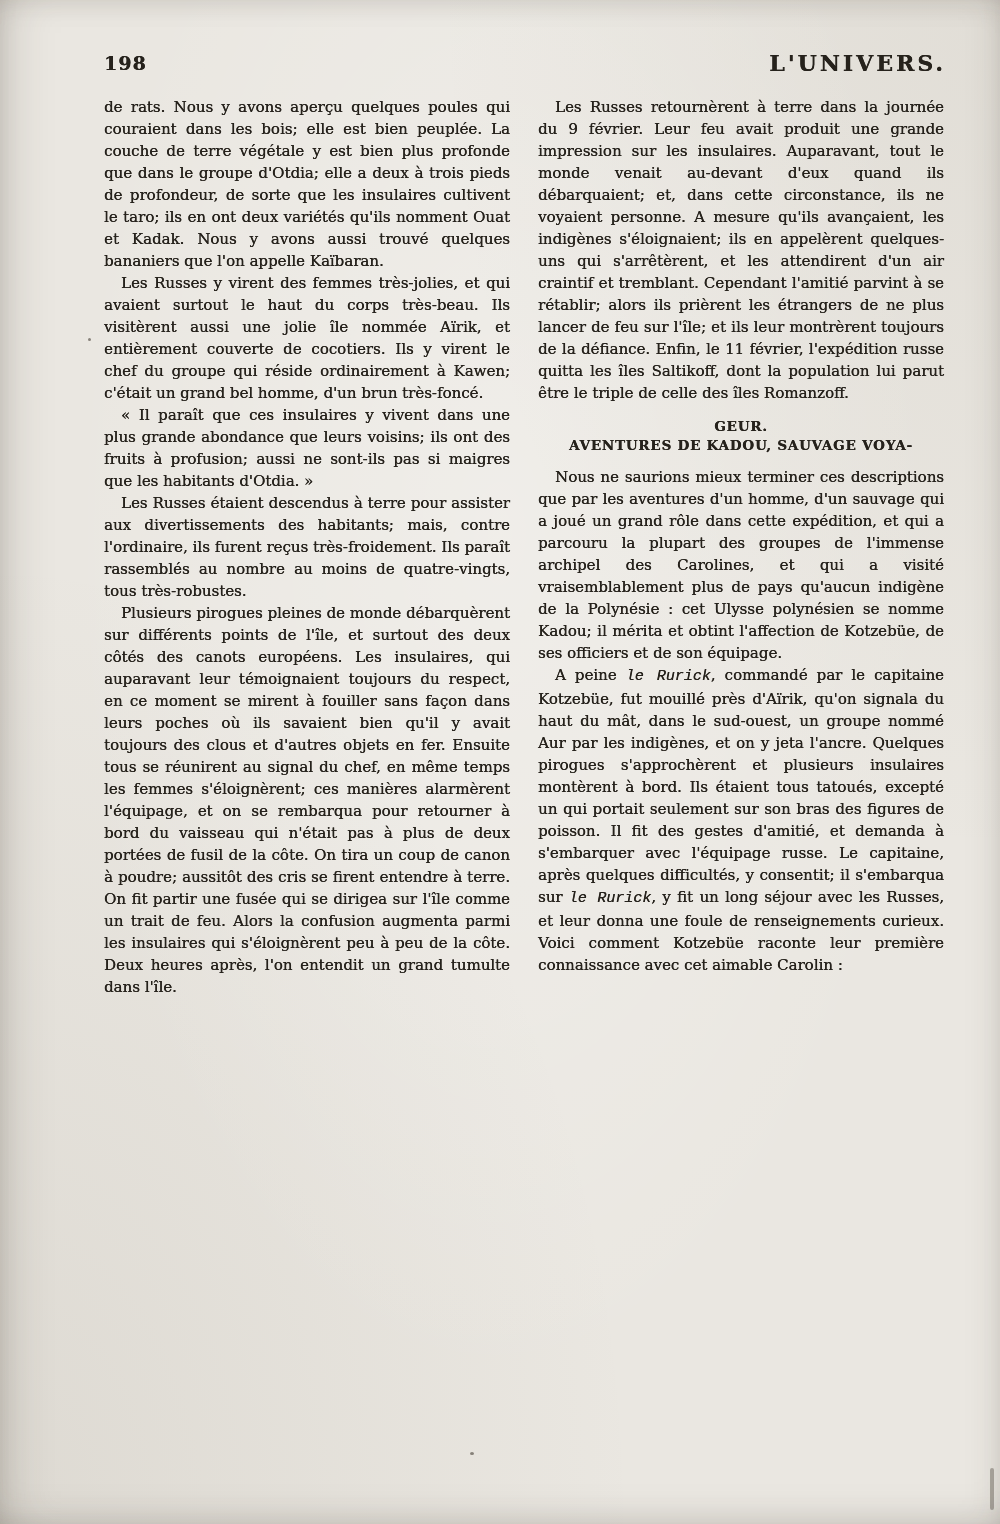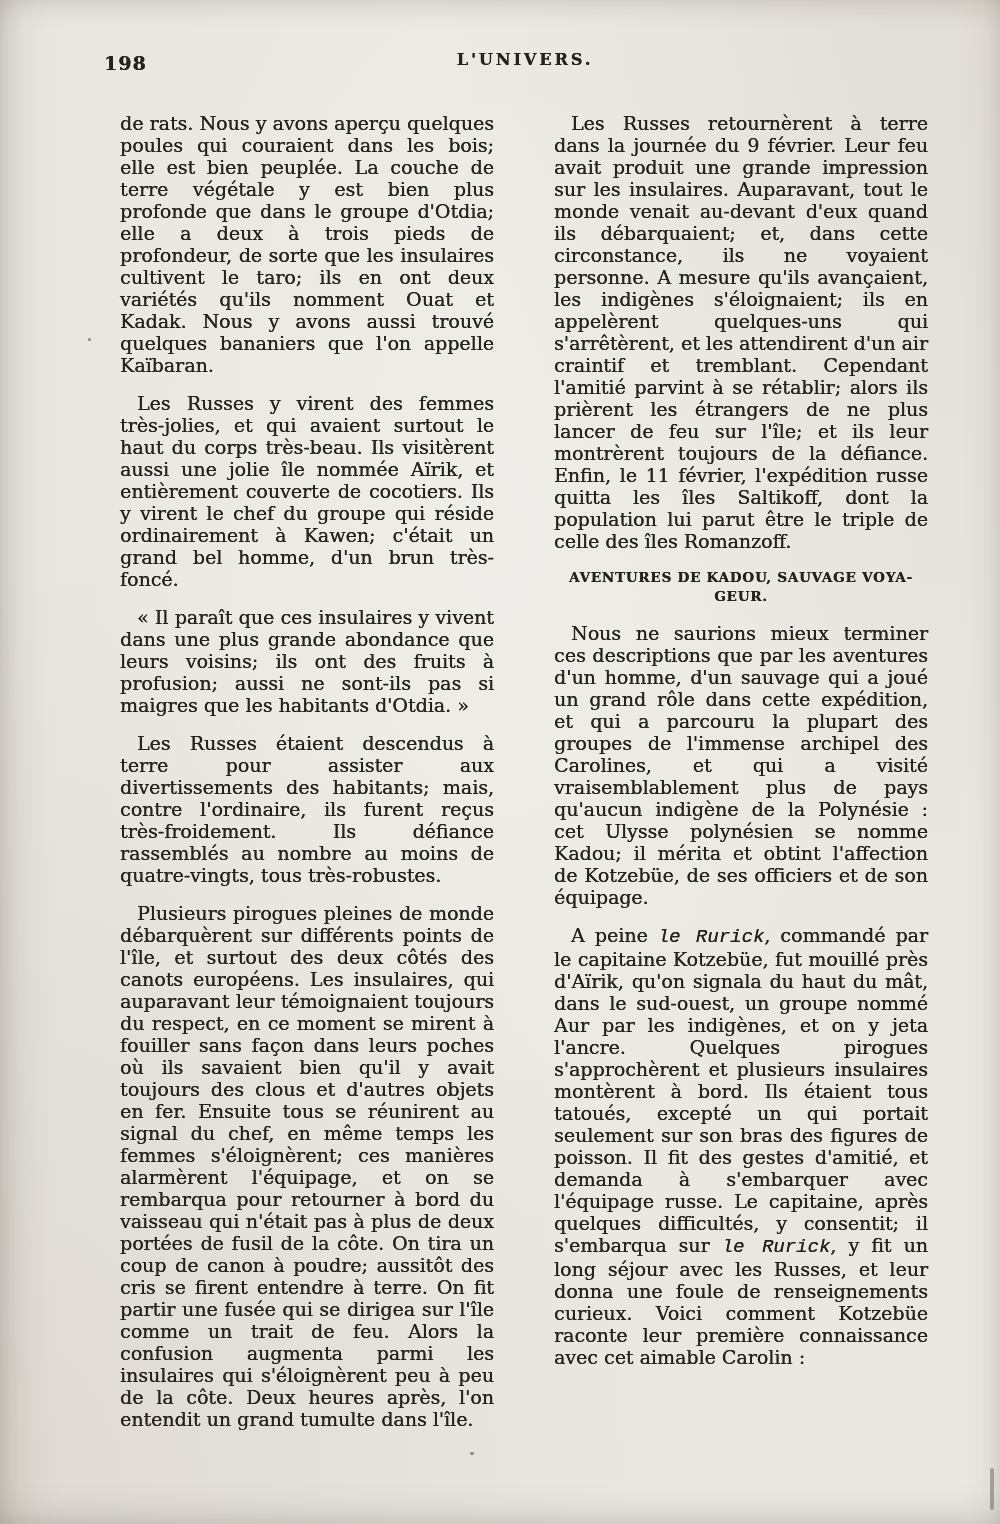--- a/index.html
+++ b/index.html
@@ -37,36 +37,36 @@
   .page-number {
     position: absolute;
     left: 0;
     top: 2px;
     font-size: 19px;
     font-weight: bold;
     letter-spacing: 1px;
   }
   .journal-title {
     display: block;
-    text-align: center;
-    font-size: 16px;
+    text-align: right;
+    font-size: 22px;
     letter-spacing: 3px;
     font-weight: bold;
   }
   .columns {
     display: flex;
     gap: 28px;
   }
   .column {
     width: 406px;
     flex: 0 0 406px;
   }
   .para {
-    margin: 16px;
-    font-size: 19px;
+    margin: 0;
+    font-size: 15px;
     line-height: 22px;
     text-align: justify;
     text-indent: 17px;
   }
   .para.no-indent {
     text-indent: 0;
   }
   .italic {
     font-style: italic;
     font-family: Liberation Mono, monospace;
@@ -97,30 +97,30 @@
     <span class="page-number">198</span>
     <span class="journal-title">L'UNIVERS.</span>
   </div>
 
   <div class="columns">
 
     <div class="column">
       <p class="para no-indent">de rats. Nous y avons aperçu quelques poules qui couraient dans les bois; elle est bien peuplée. La couche de terre végétale y est bien plus profonde que dans le groupe d'Otdia; elle a deux à trois pieds de profondeur, de sorte que les insulaires cultivent le taro; ils en ont deux variétés qu'ils nomment Ouat et Kadak. Nous y avons aussi trouvé quelques bananiers que l'on appelle Kaïbaran.</p>
       <p class="para">Les Russes y virent des femmes très-jolies, et qui avaient surtout le haut du corps très-beau. Ils visitèrent aussi une jolie île nommée Aïrik, et entièrement couverte de cocotiers. Ils y virent le chef du groupe qui réside ordinairement à Kawen; c'était un grand bel homme, d'un brun très-foncé.</p>
       <p class="para">« Il paraît que ces insulaires y vivent dans une plus grande abondance que leurs voisins; ils ont des fruits à profusion; aussi ne sont-ils pas si maigres que les habitants d'Otdia. »</p>
-      <p class="para">Les Russes étaient descendus à terre pour assister aux divertissements des habitants; mais, contre l'ordinaire, ils furent reçus très-froidement. Ils défiance rassemblés au nombre au moins de quatre-vingts, tous très-robustes.</p>
+      <p class="para">Les Russes étaient descendus à terre pour assister aux divertissements des habitants; mais, contre l'ordinaire, ils furent reçus très-froidement. Ils paraît rassemblés au nombre au moins de quatre-vingts, tous très-robustes.</p>
       <p class="para">Plusieurs pirogues pleines de monde débarquèrent sur différents points de l'île, et surtout des deux côtés des canots européens. Les insulaires, qui auparavant leur témoignaient toujours du respect, en ce moment se mirent à fouiller sans façon dans leurs poches où ils savaient bien qu'il y avait toujours des clous et d'autres objets en fer. Ensuite tous se réunirent au signal du chef, en même temps les femmes s'éloignèrent; ces manières alarmèrent l'équipage, et on se rembarqua pour retourner à bord du vaisseau qui n'était pas à plus de deux portées de fusil de la côte. On tira un coup de canon à poudre; aussitôt des cris se firent entendre à terre. On fit partir une fusée qui se dirigea sur l'île comme un trait de feu. Alors la confusion augmenta parmi les insulaires qui s'éloignèrent peu à peu de la côte. Deux heures après, l'on entendit un grand tumulte dans l'île.</p>
     </div>
 
     <div class="column">
       <p class="para">Les Russes retournèrent à terre dans la journée du 9 février. Leur feu avait produit une grande impression sur les insulaires. Auparavant, tout le monde venait au-devant d'eux quand ils débarquaient; et, dans cette circonstance, ils ne voyaient personne. A mesure qu'ils avançaient, les indigènes s'éloignaient; ils en appelèrent quelques-uns qui s'arrêtèrent, et les attendirent d'un air craintif et tremblant. Cependant l'amitié parvint à se rétablir; alors ils prièrent les étrangers de ne plus lancer de feu sur l'île; et ils leur montrèrent toujours de la défiance. Enfin, le 11 février, l'expédition russe quitta les îles Saltikoff, dont la population lui parut être le triple de celle des îles Romanzoff.</p>
 
       <div class="section-heading">
+        <div>GEUR.</div>
         <div>AVENTURES DE KADOU, SAUVAGE VOYA-</div>
-        <div>GEUR.</div>
       </div>
 
       <p class="para">Nous ne saurions mieux terminer ces descriptions que par les aventures d'un homme, d'un sauvage qui a joué un grand rôle dans cette expédition, et qui a parcouru la plupart des groupes de l'immense archipel des Carolines, et qui a visité vraisemblablement plus de pays qu'aucun indigène de la Polynésie : cet Ulysse polynésien se nomme Kadou; il mérita et obtint l'affection de Kotzebüe, de ses officiers et de son équipage.</p>
 
       <p class="para"><span>A peine </span><span class="italic">le Rurick</span><span>, commandé par le capitaine Kotzebüe, fut mouillé près d'Aïrik, qu'on signala du haut du mât, dans le sud-ouest, un groupe nommé Aur par les indigènes, et on y jeta l'ancre. Quelques pirogues s'approchèrent et plusieurs insulaires montèrent à bord. Ils étaient tous tatoués, excepté un qui portait seulement sur son bras des figures de poisson. Il fit des gestes d'amitié, et demanda à s'embarquer avec l'équipage russe. Le capitaine, après quelques difficultés, y consentit; il s'embarqua sur </span><span class="italic">le Rurick</span><span>, y fit un long séjour avec les Russes, et leur donna une foule de renseignements curieux. Voici comment Kotzebüe raconte leur première connaissance avec cet aimable Carolin :</span></p>
     </div>
 
   </div>
 
   <div class="speck speck-1"></div>

